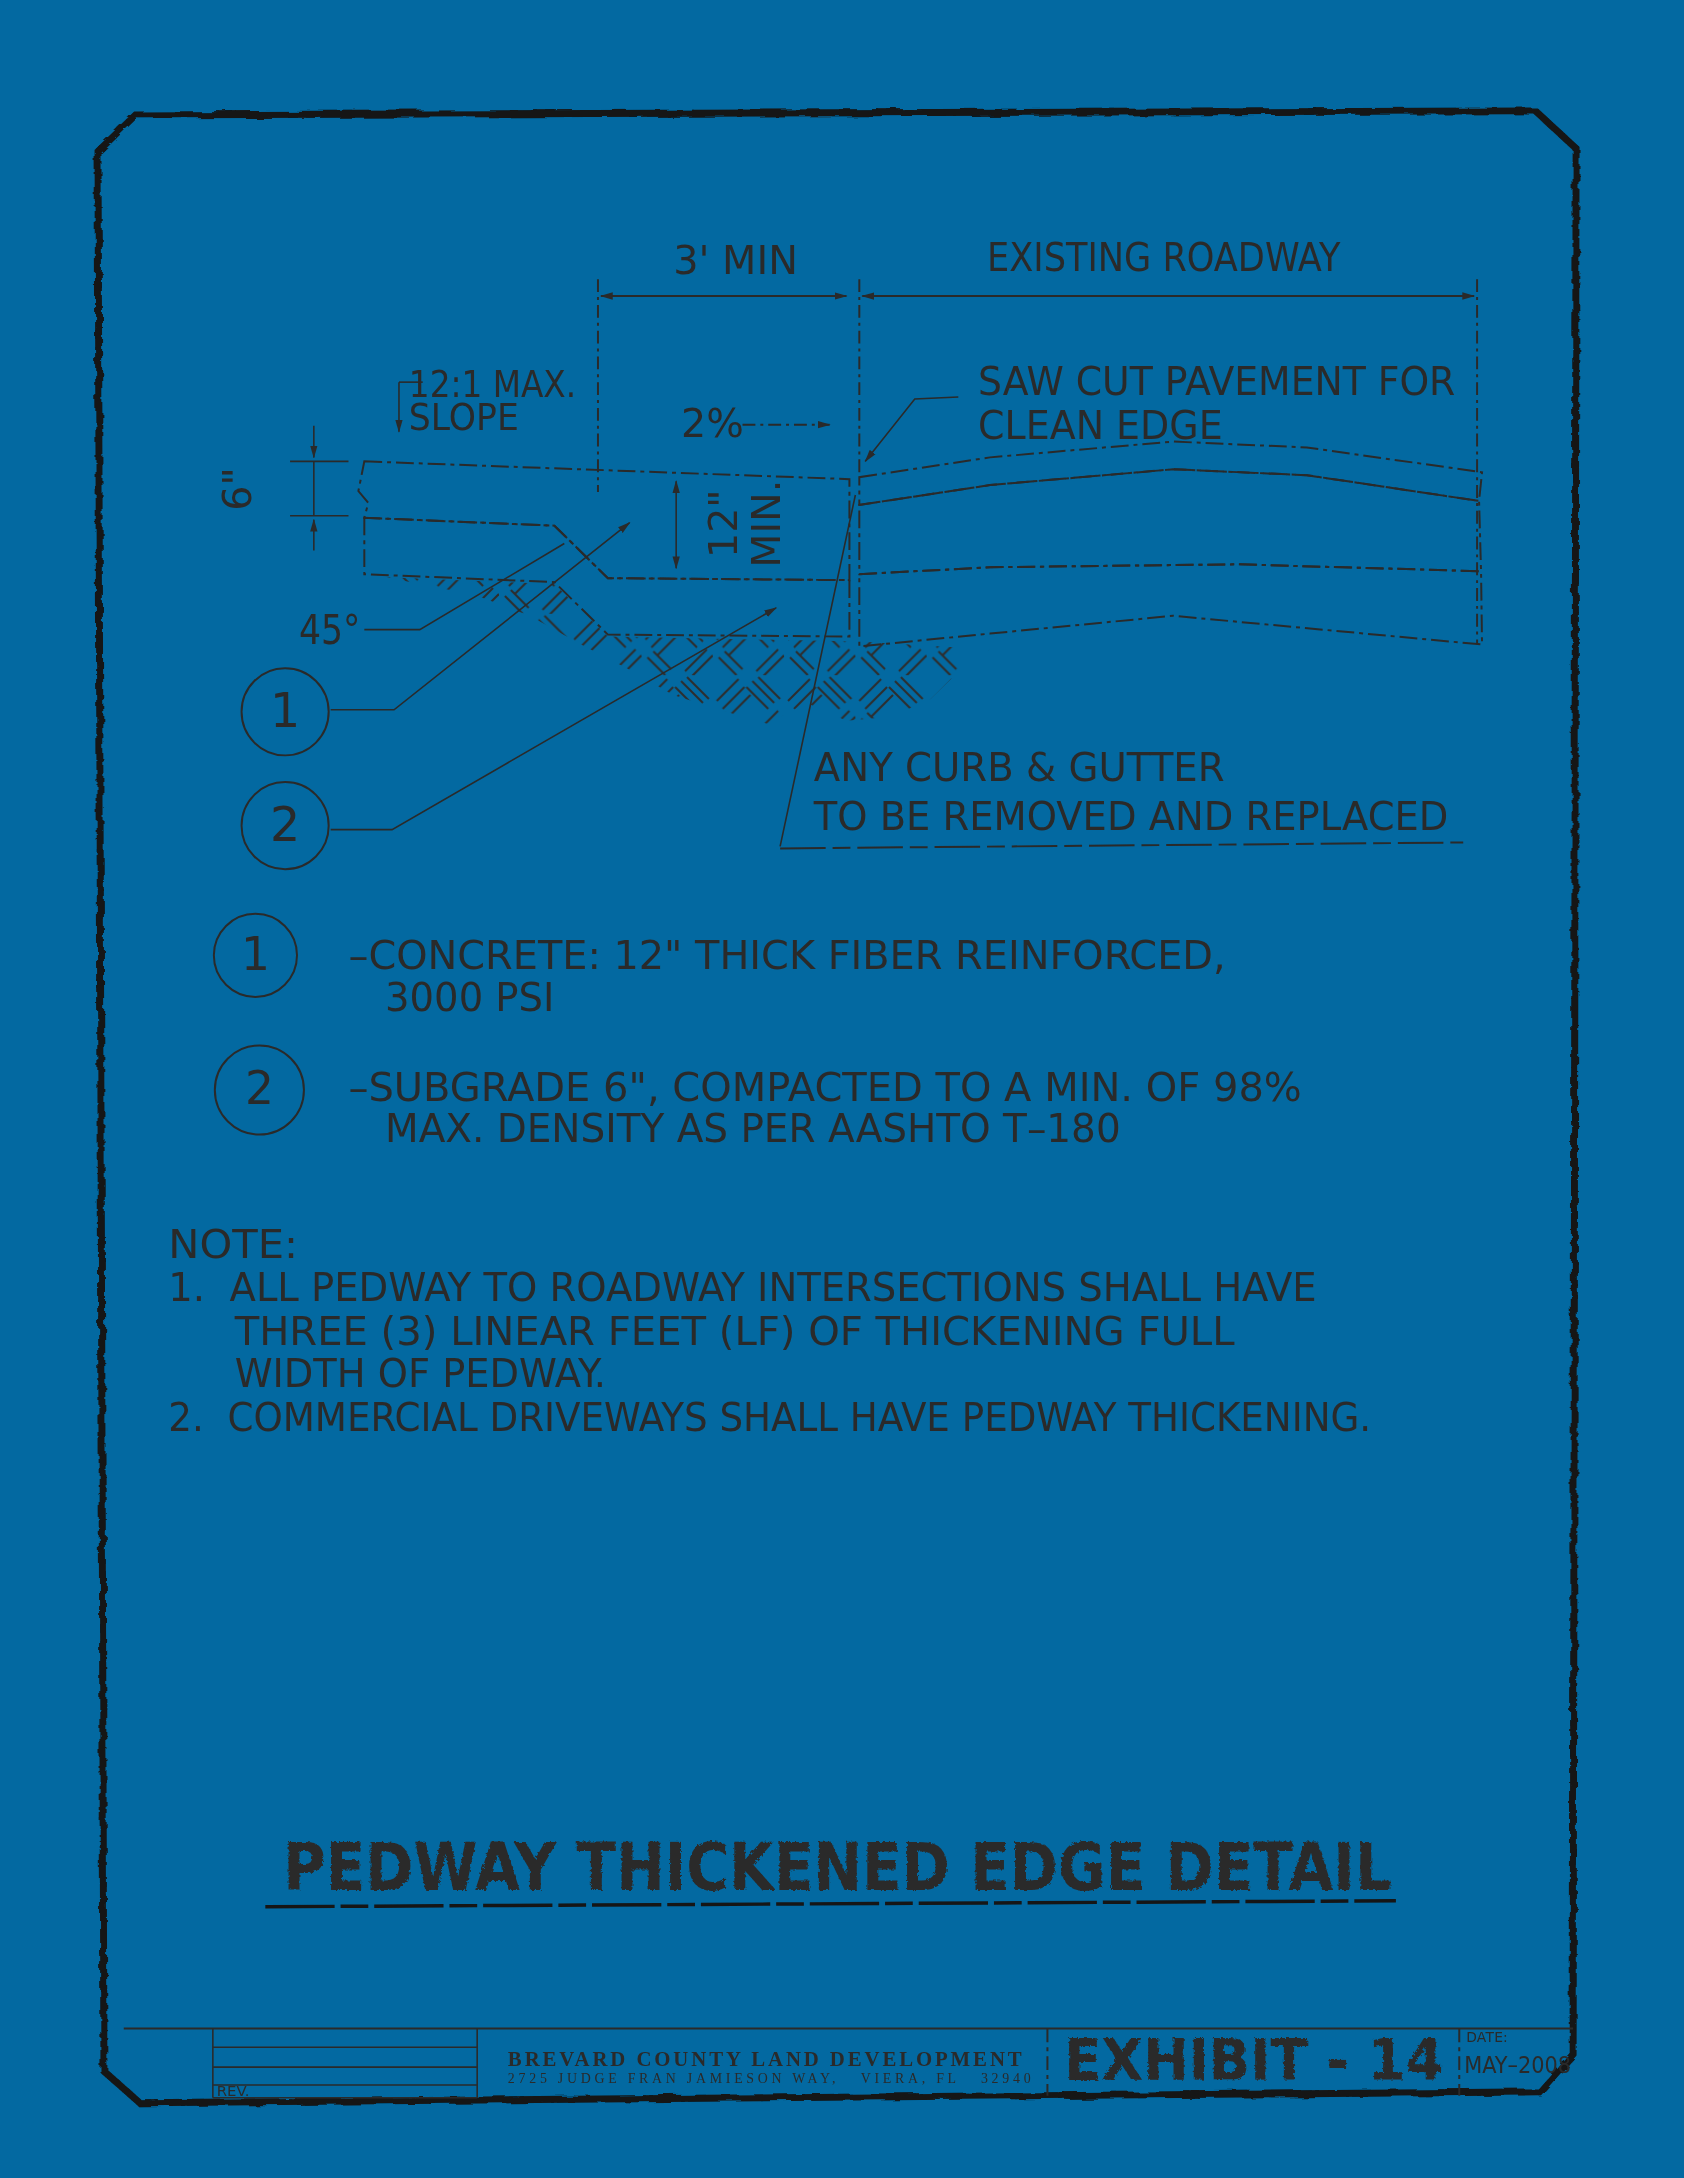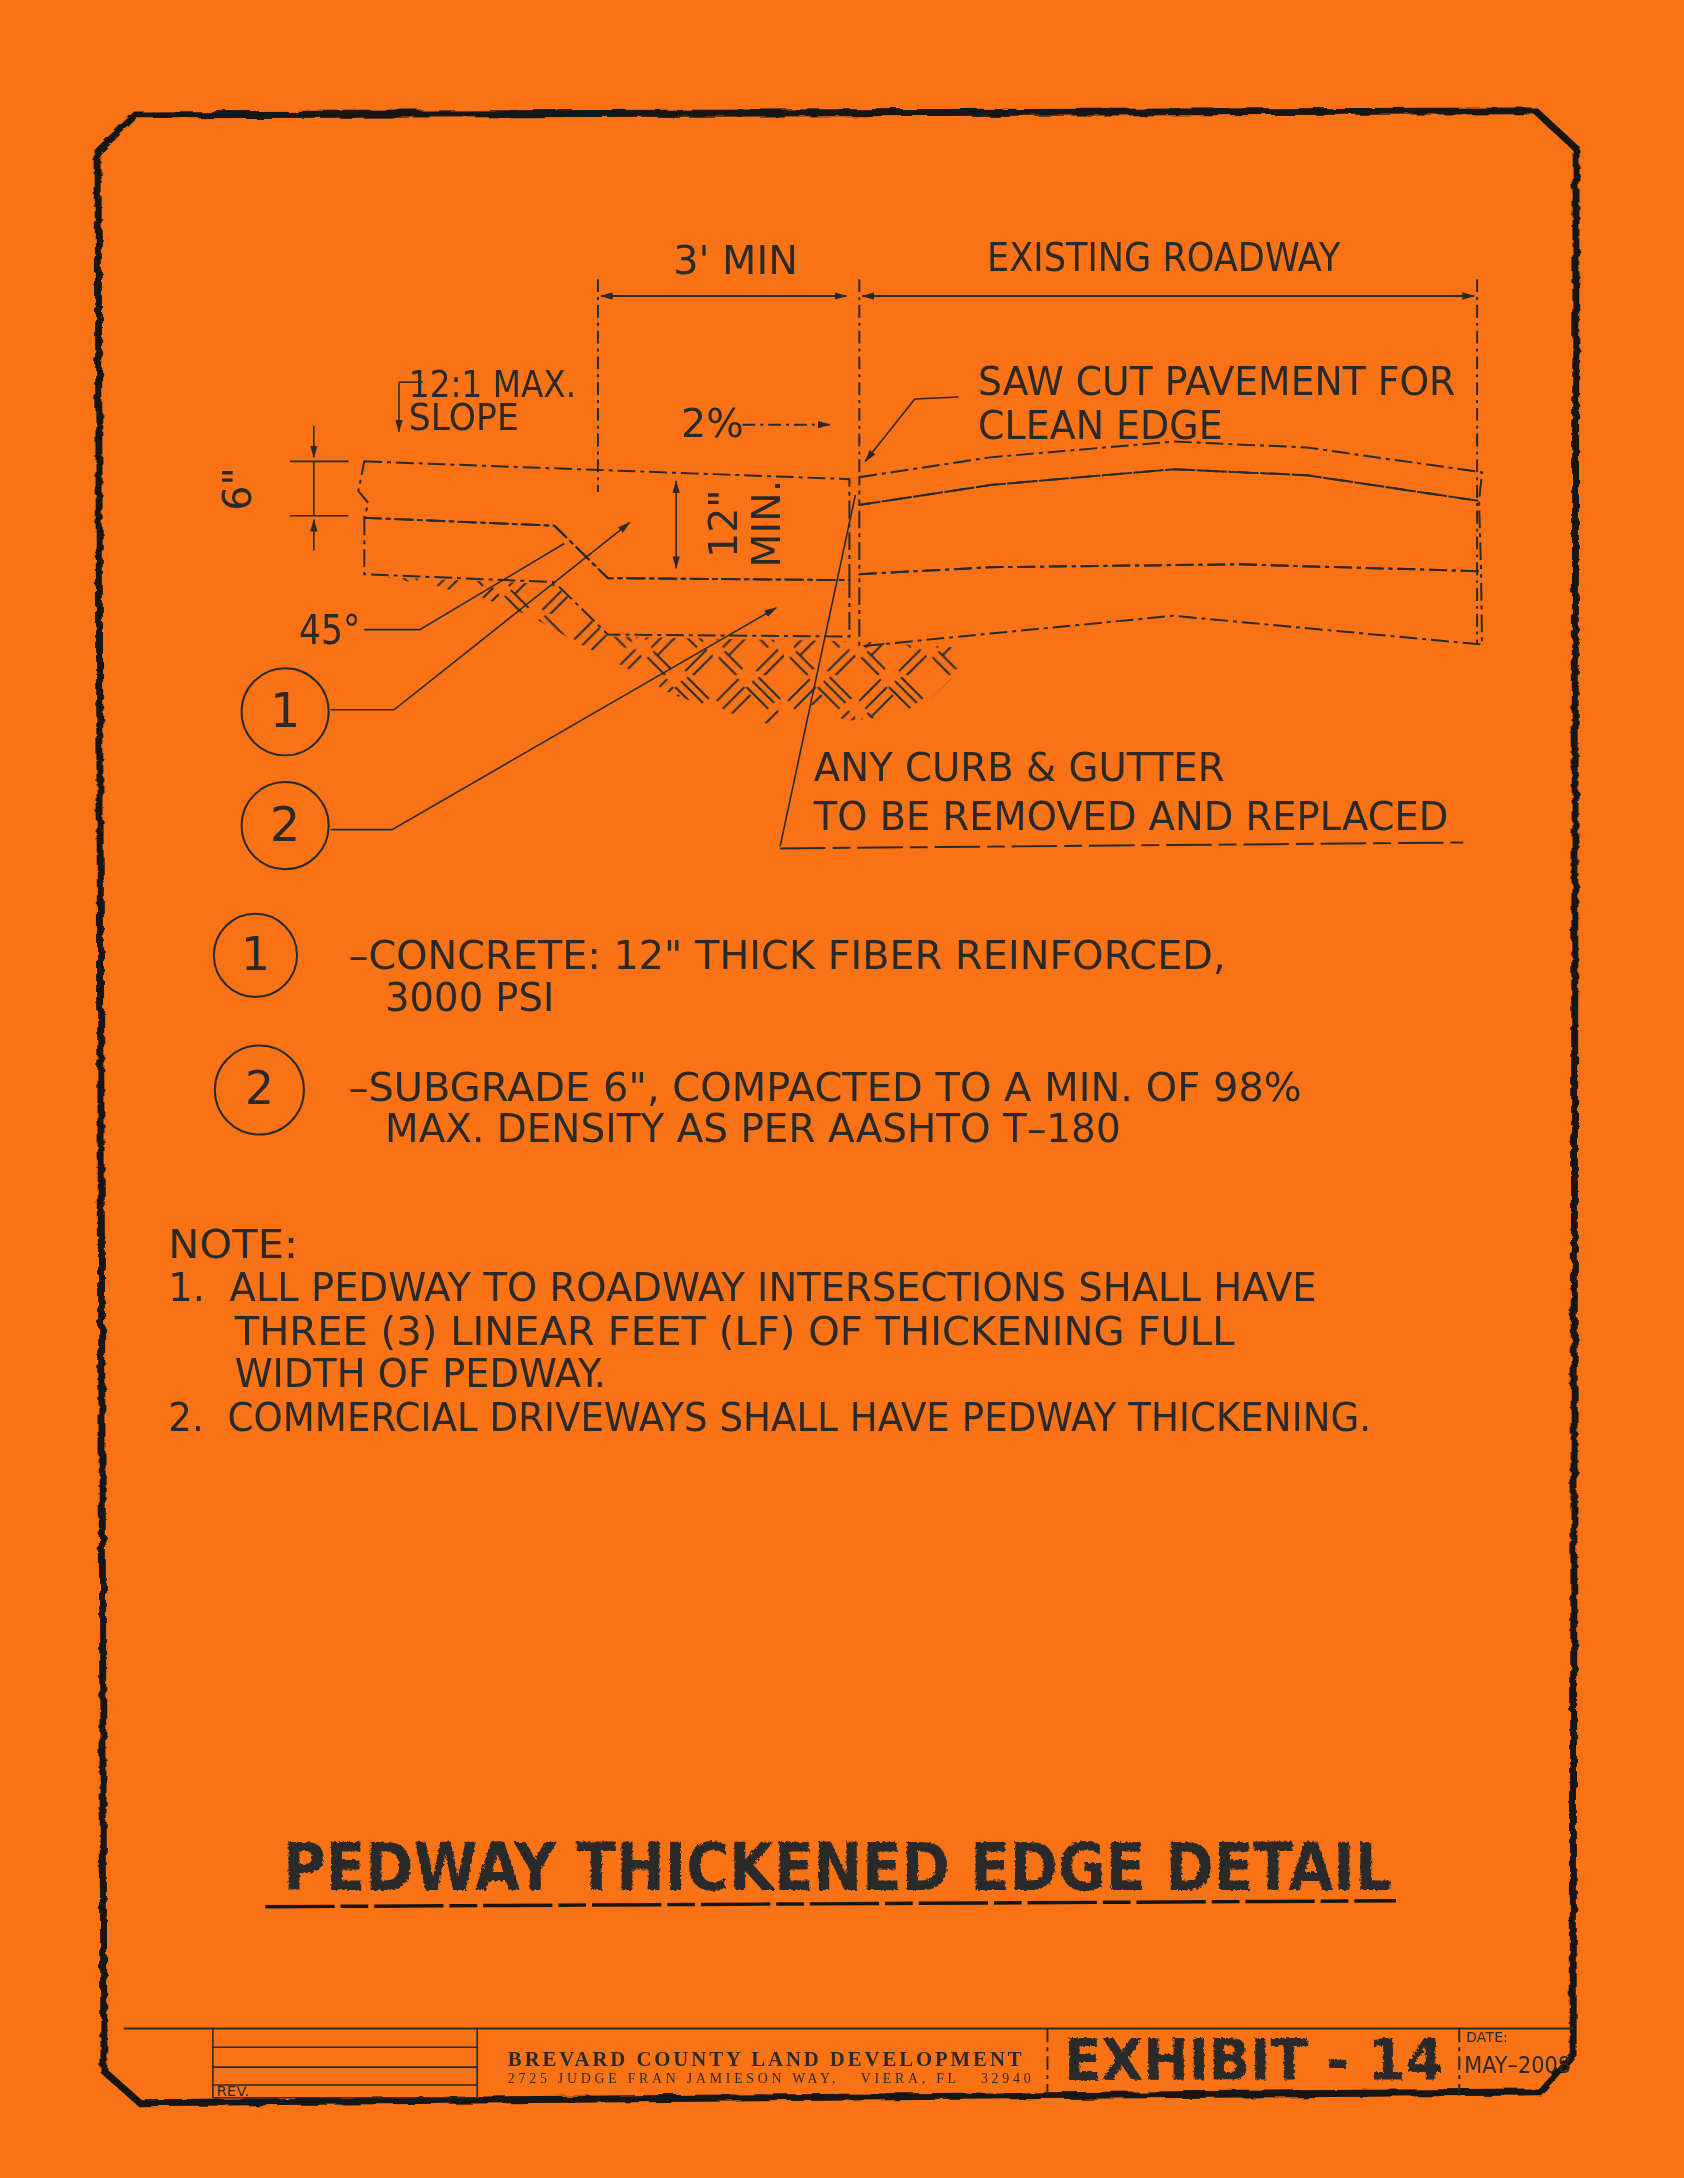--- a/index.html
+++ b/index.html
@@ -1,16 +1,16 @@
 <!DOCTYPE html>
 <html><head>
 <meta charset="utf-8">
 <style>
   html,body{margin:0;padding:0;background:#9a9a9a;}
-  .page{position:relative;width:1684px;height:2178px;background:#f97316;overflow:hidden;
+  .page{position:relative;width:1684px;height:2178px;background:#0369a1;overflow:hidden;
         font-family:"DejaVu Sans",sans-serif;}
   .sheet-svg{position:absolute;left:0;top:0;}
   .cad{font-family:"DejaVu Sans",sans-serif;fill:#2a2a2a;}
   .serif{font-family:"Liberation Serif",serif;fill:#2a2a2a;}
   .b{font-weight:bold;}
   .pre{white-space:pre;}
   .ln{stroke:#2a2a2a;stroke-width:2;fill:none;}
   .thin{stroke-width:1.6;}
   .dash{stroke-dasharray:18 5 4 5;}
   .dash2{stroke-dasharray:13 5 3 5;}

